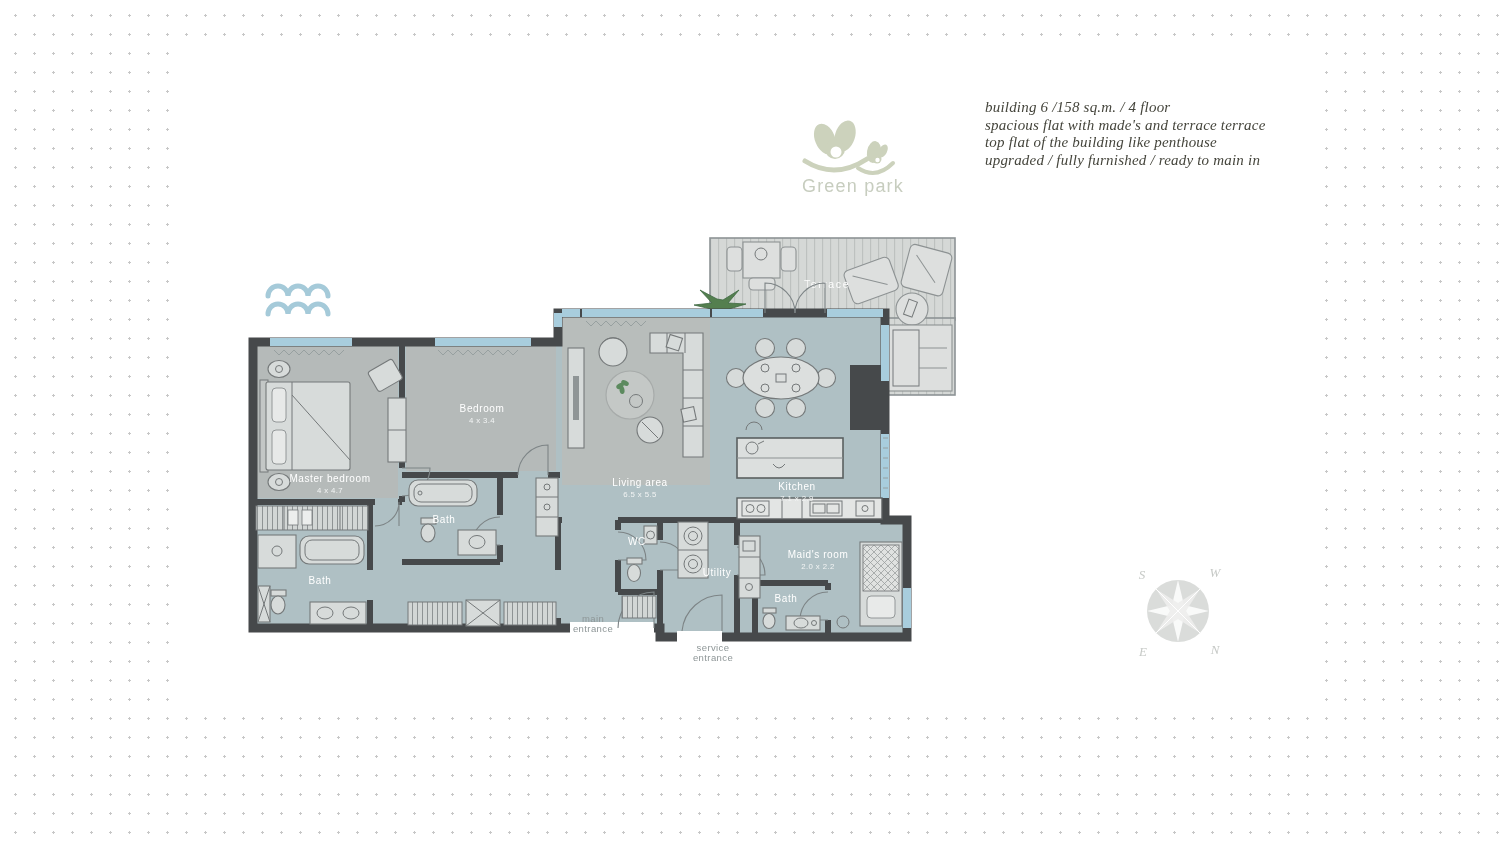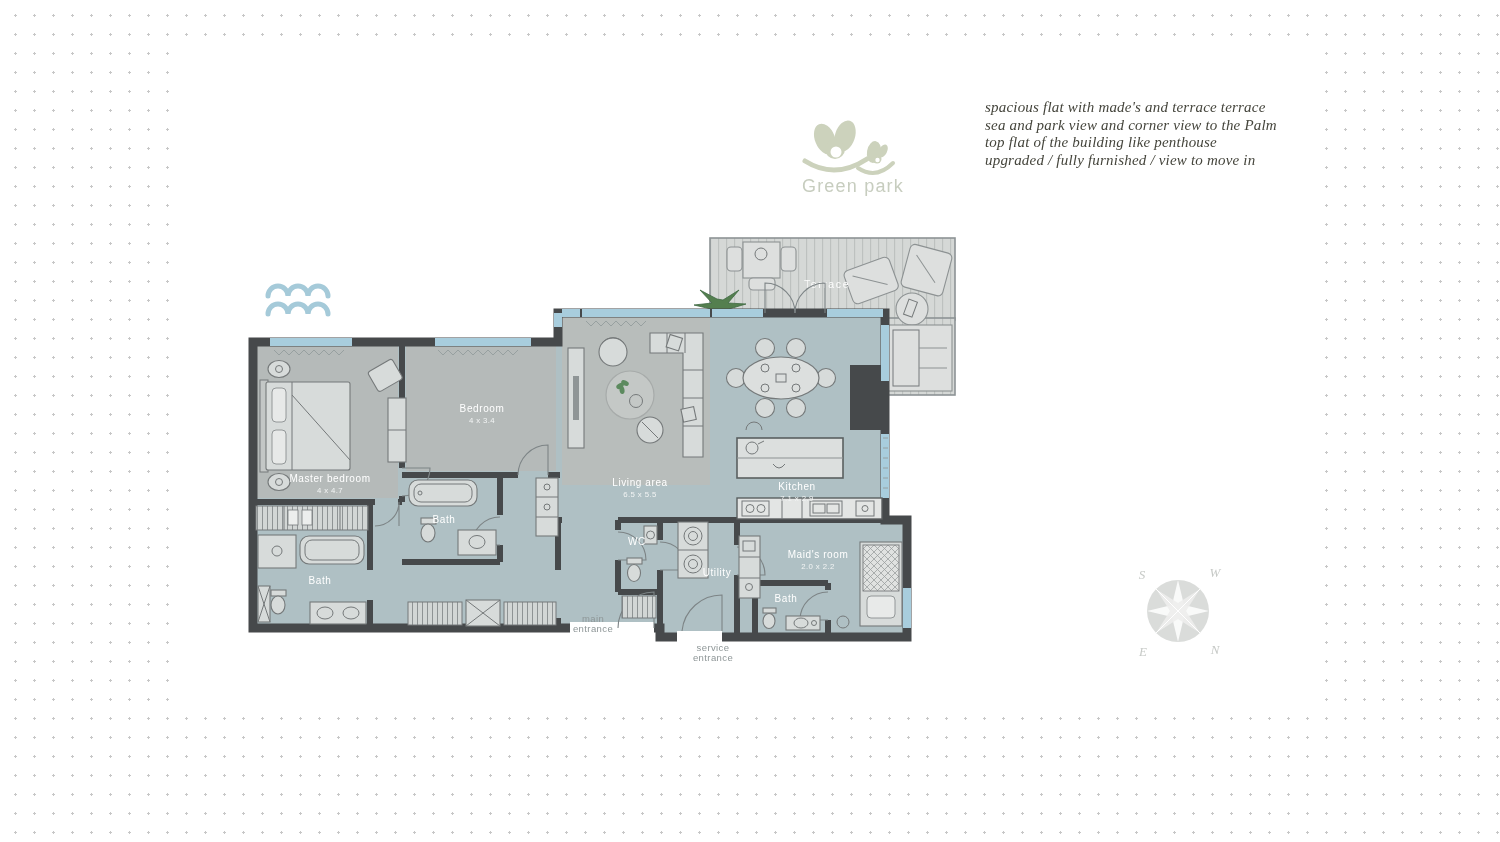--- a/index.html
+++ b/index.html
@@ -48,24 +48,24 @@
       <ellipse cx="88" cy="49" rx="4" ry="7" transform="rotate(28 88 49)"></ellipse>
       <circle cx="82" cy="57" r="4.5"></circle>
       <circle cx="82.5" cy="58" r="2.2" fill="#ffffff"></circle>
       <path d="M10,59 Q40,78 72,57" fill="none" stroke="#ccd2bc" stroke-width="5" stroke-linecap="round"></path>
       <path d="M63,66 Q81,78 98,61" fill="none" stroke="#ccd2bc" stroke-width="4" stroke-linecap="round"></path>
     </g>
     <text class="logo-text" x="58" y="90">Green park</text>
   </svg>
 
   <div id="description">
+    <div>building 6 /158 sq.m. / 4 floor</div>
     <div>spacious flat with made's and terrace terrace</div>
-    <div>sea and park view and corner view to the Palm</div>
     <div>top flat of the building like penthouse</div>
-    <div>upgraded / fully furnished / view to move in</div>
+    <div>upgraded / fully furnished / ready to main in</div>
   </div>
 
   <svg id="plan" viewBox="0 0 760 440">
     <defs>
       <pattern id="planks" width="8" height="8" patternUnits="userSpaceOnUse">
         <rect width="8" height="8" fill="#d5d8d6"></rect>
         <line x1="0.5" y1="0" x2="0.5" y2="8" stroke="#bdc1bf" stroke-width="1.3"></line>
       </pattern>
       <pattern id="hatchV" width="5" height="10" patternUnits="userSpaceOnUse">
         <rect width="5" height="10" fill="#d2d6d5"></rect>

